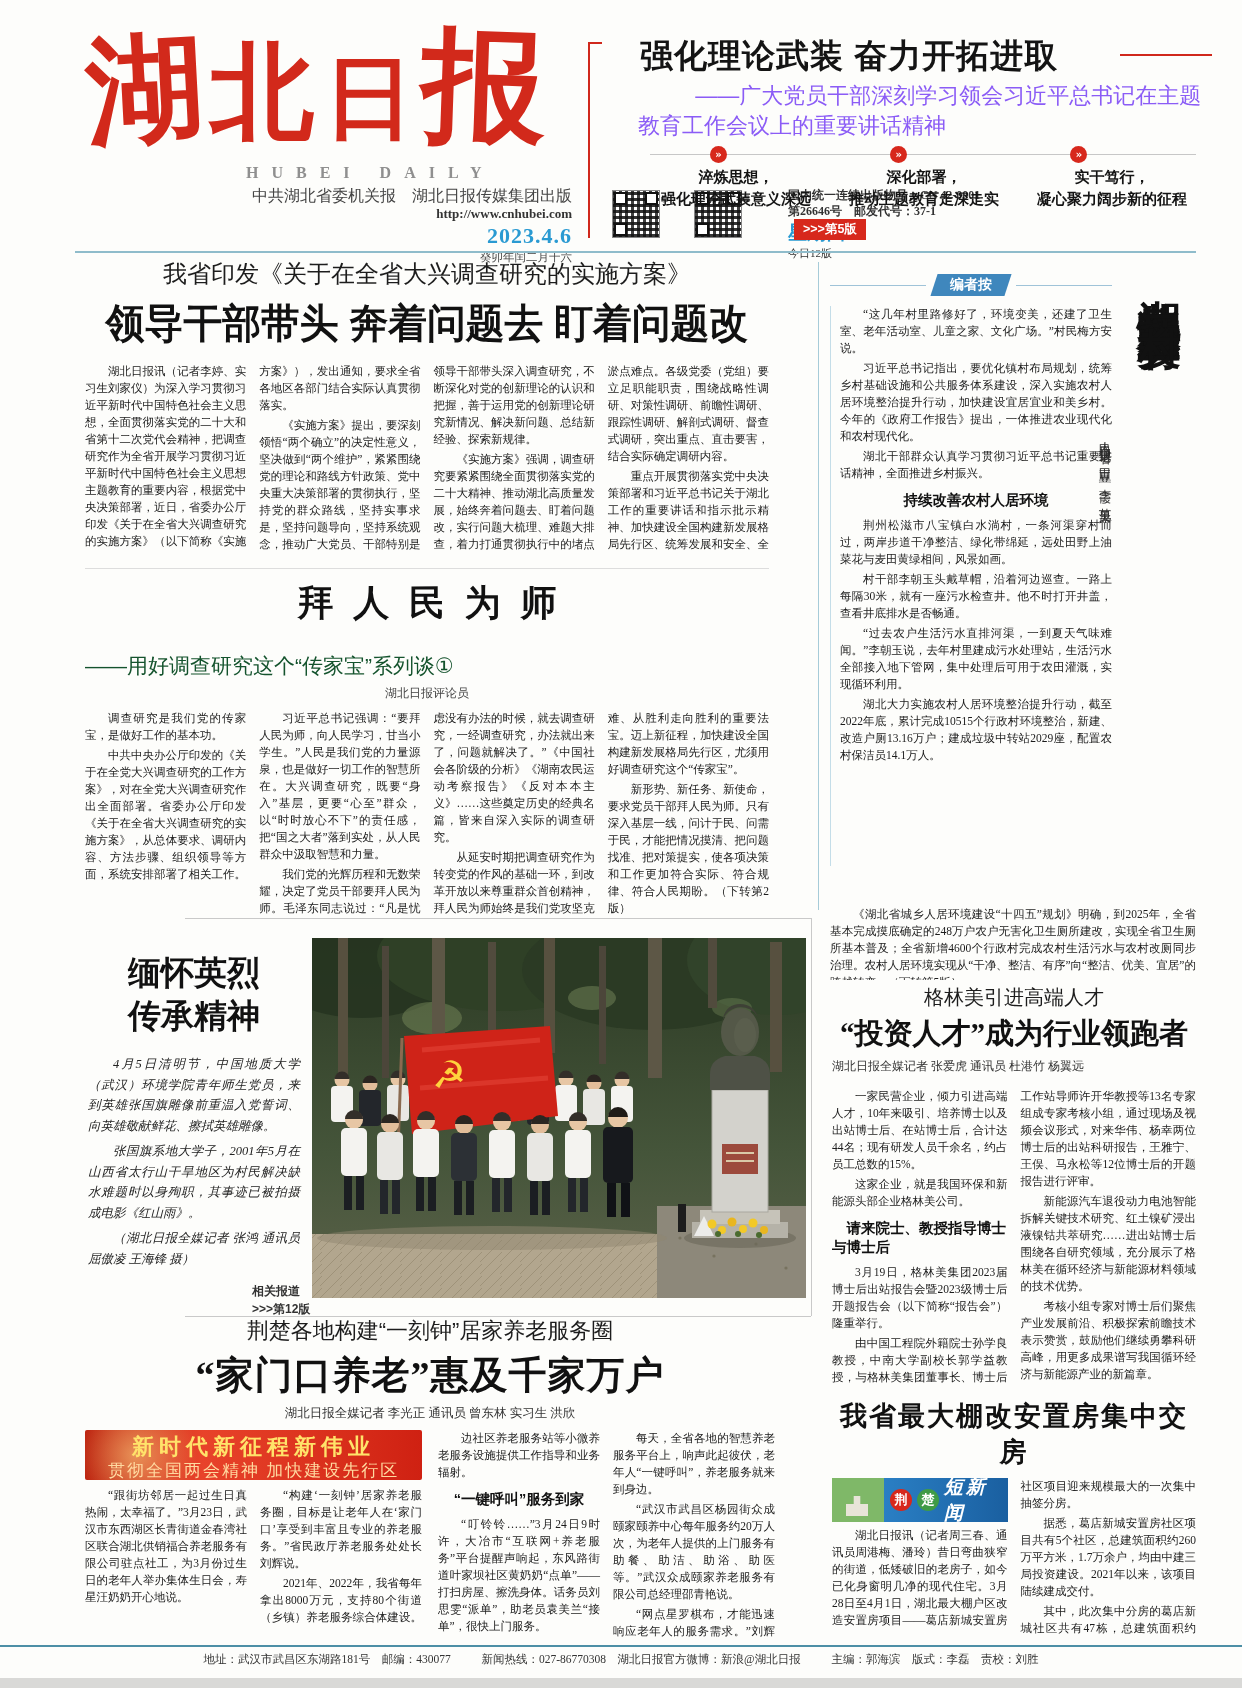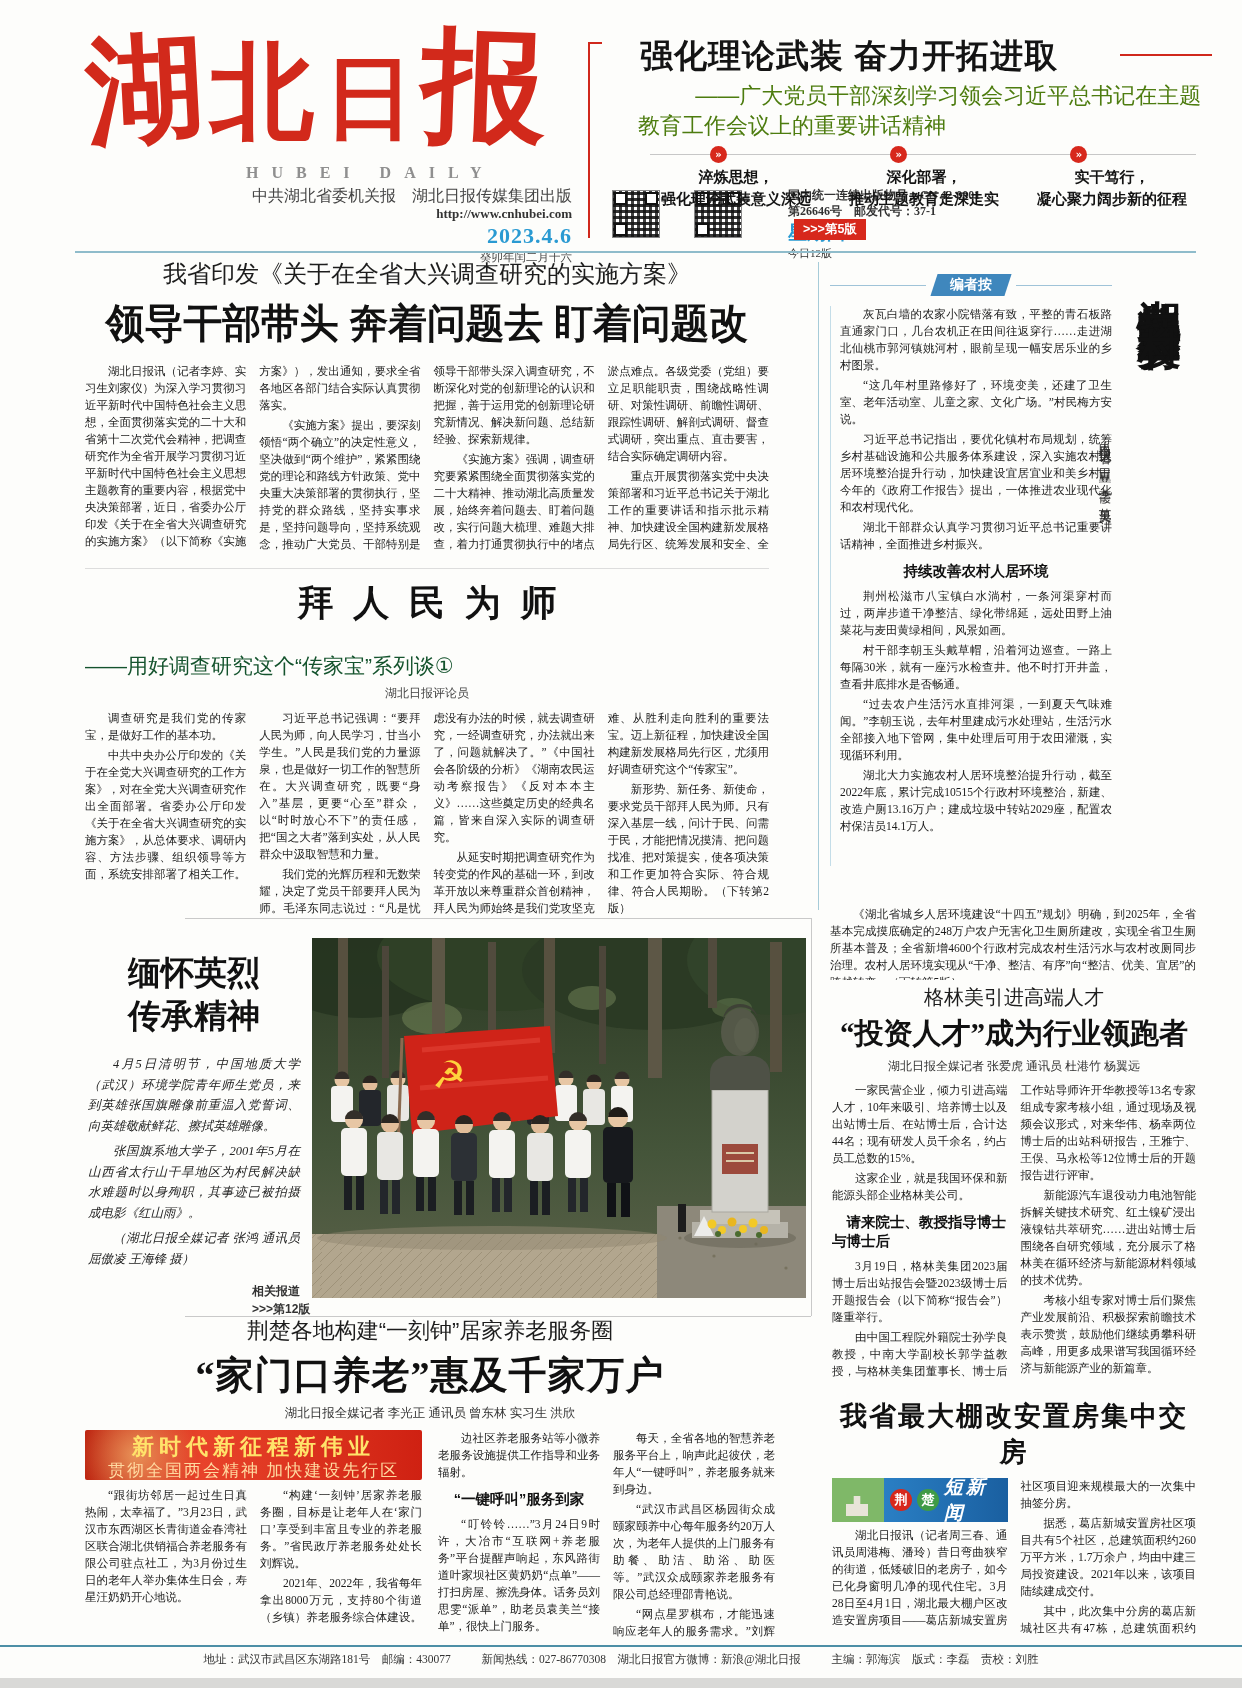--- a/index.html
+++ b/index.html
@@ -31,21 +31,21 @@
   #mast-right .l1,#mast-right .l2{font-size:12px;font-weight:bold;color:#333;}
   #mast-right .weekday{font-size:19px;font-weight:bold;color:#2a9ad2;margin-top:2px;}
   #mast-right .pages{font-size:11px;color:#333;}
 
   
   #topbox{left:588px;top:28px;width:582px;padding-left:36px;}
   #topbox .bracket{position:absolute;left:0;top:14px;width:2px;height:196px;background:#d0281c;}
   #topbox .bracket-stub{position:absolute;left:0;top:14px;width:14px;height:2px;background:#d0281c;}
   #topbox .title{font-size:33px;font-weight:900;letter-spacing:1px;color:#141414;margin:6px 0 2px 16px;}
   #topbox .redseg{position:absolute;right:-6px;top:26px;width:92px;height:2px;background:#d0281c;}
-  #topbox .subtitle{font-size:22px;color:#4d7c0f;margin:2px 0 0 14px;line-height:1.35;text-indent:2.6em;}
+  #topbox .subtitle{font-size:22px;color:#8b5cf6;margin:2px 0 0 14px;line-height:1.35;text-indent:2.6em;}
   #topbox .divider{position:relative;margin:14px 10px 0 26px;border-top:1px solid #c7c7c7;height:12px;}
   .arrow-dot{position:absolute;top:-9px;width:17px;height:17px;border-radius:50%;background:#d7281c;color:#fff;
              font-size:10px;line-height:17px;text-align:center;font-weight:bold;font-family:"DejaVu Sans",sans-serif;}
   #topbox .items{display:flex;margin-left:18px;}
   #topbox .item{flex:1;text-align:center;font-weight:bold;font-size:15px;line-height:1.45;color:#141414;}
   .page-badge{display:inline-block;background:#d7281c;color:#fff;font-size:12.5px;font-weight:bold;
               padding:2px 9px;font-family:"Liberation Sans","DejaVu Sans",sans-serif;}
   #topbox .badge-row{margin:8px 0 0 170px;}
 
   .teal-h{position:absolute;left:75px;width:1121px;border-top:2px solid #8fbccb;}
@@ -112,21 +112,21 @@
   #banner-newera .t1{color:#ffe36a;font-weight:bold;font-size:22px;letter-spacing:5px;line-height:1.1;
                  font-family:"Liberation Sans","DejaVu Sans",sans-serif;position:relative;}
   #banner-newera .t2{color:#ffd9a0;font-size:17px;letter-spacing:2px;position:relative;}
   #elderly .cols-l{height:154px;}
   #elderly .cols-r{height:212px;}
 
   
   #talent{left:832px;top:984px;width:364px;}
   #talent .kicker{font-size:20px;text-align:center;color:#1d1d1d;}
   #talent .headline{font-size:29px;font-weight:900;text-align:center;margin:3px 0 4px;color:#111;}
-  #talent .byline{font-size:12px;text-align:center;color:#333;margin-bottom:7px;}
+  #talent .byline{font-size:12px;color:#333;margin-bottom:13px;}
   #talent .cols2{height:308px;}
   #talent .subhead{text-align:left;text-indent:1em;}
 
   
   #housing{left:832px;top:1398px;width:364px;}
   #housing .headline{font-size:27px;font-weight:900;text-align:center;letter-spacing:2px;color:#111;margin-bottom:8px;}
   #housing .cols2{height:176px;}
   #brand-jingchu{height:44px;background:linear-gradient(90deg,#7fb868 0 52px,#2a7fc4 52px,#1a5fa0);
                  display:flex;align-items:center;gap:5px;padding:0 6px;box-sizing:border-box;margin-bottom:5px;
                  break-inside:avoid;position:relative;}
@@ -248,21 +248,20 @@
 
   <div class="teal-v" style="left:818px;top:262px;height:648px;"></div>
 
   <div id="rural" class="abs">
     <div class="badge-row2">
       <span class="ln"></span>
       <span class="note-badge"><b>编者按</b></span>
       <span class="ln"></span>
     </div>
     <div class="rural-body">
-      <p class="body">灰瓦白墙的农家小院错落有致，平整的青石板路直通家门口，几台农机正在田间往返穿行……走进湖北仙桃市郭河镇姚河村，眼前呈现一幅安居乐业的乡村图景。</p>
       <p class="body">“这几年村里路修好了，环境变美，还建了卫生室、老年活动室、儿童之家、文化广场。”村民梅方安说。</p>
       <p class="body">习近平总书记指出，要优化镇村布局规划，统筹乡村基础设施和公共服务体系建设，深入实施农村人居环境整治提升行动，加快建设宜居宜业和美乡村。今年的《政府工作报告》提出，一体推进农业现代化和农村现代化。</p>
       <p class="body">湖北干部群众认真学习贯彻习近平总书记重要讲话精神，全面推进乡村振兴。</p>
       <div class="subhead">持续改善农村人居环境</div>
       <p class="body">荆州松滋市八宝镇白水淌村，一条河渠穿村而过，两岸步道干净整洁、绿化带绵延，远处田野上油菜花与麦田黄绿相间，风景如画。</p>
       <p class="body">村干部李朝玉头戴草帽，沿着河边巡查。一路上每隔30米，就有一座污水检查井。他不时打开井盖，查看井底排水是否畅通。</p>
       <p class="body">“过去农户生活污水直排河渠，一到夏天气味难闻。”李朝玉说，去年村里建成污水处理站，生活污水全部接入地下管网，集中处理后可用于农田灌溉，实现循环利用。</p>
       <p class="body">湖北大力实施农村人居环境整治提升行动，截至2022年底，累计完成10515个行政村环境整治，新建、改造户厕13.16万户；建成垃圾中转站2029座，配置农村保洁员14.1万人。</p>
 
     </div>

